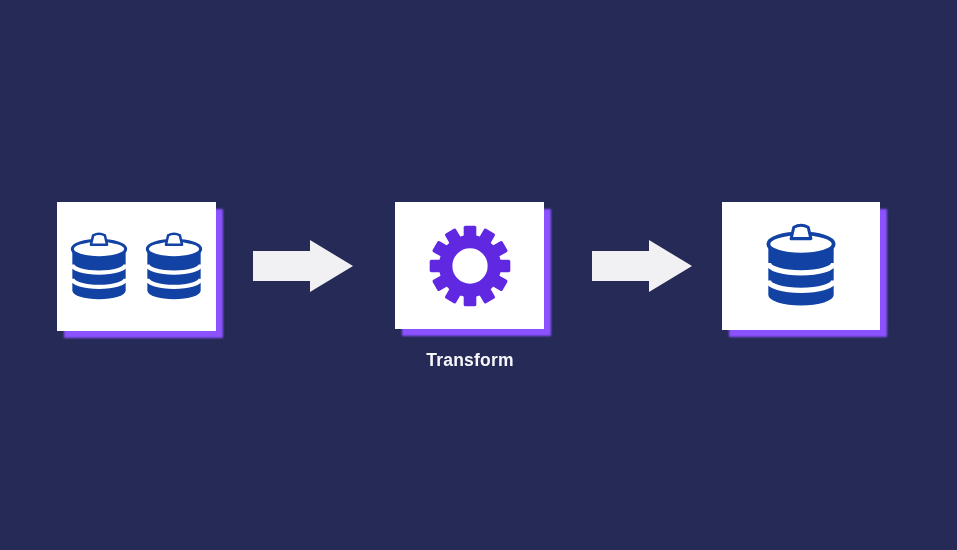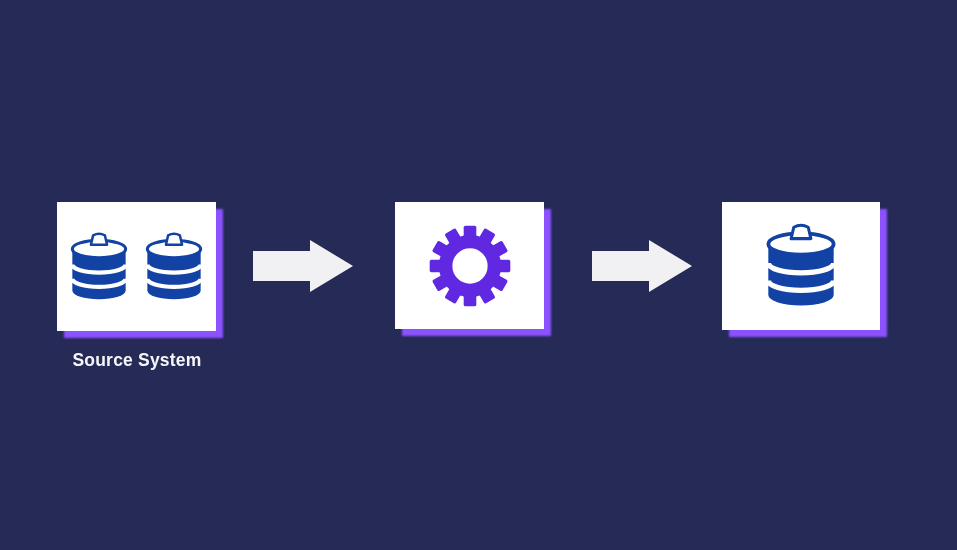--- a/index.html
+++ b/index.html
@@ -72,31 +72,31 @@
   </svg>
 
   <div class="node-card card-source">
     <svg class="db-icon-small" viewBox="0 0 100 118">
         <use href="#db-cyl"></use>
       </svg>
     <svg class="db-icon-small" viewBox="0 0 100 118">
         <use href="#db-cyl"></use>
       </svg>
   </div>
-  <div class="node-label label-source">Source System</div>
 
   <svg class="flow-arrow arrow-1" viewBox="0 0 100 52">
       <use href="#block-arrow"></use>
     </svg>
 
   <div class="node-card card-transform">
     <svg class="gear-icon" viewBox="0 0 100 100">
         <use href="#gear"></use>
       </svg>
   </div>
+  <div class="node-label label-transform">Transform</div>
 
   <svg class="flow-arrow arrow-2" viewBox="0 0 100 52">
       <use href="#block-arrow"></use>
     </svg>
 
   <div class="node-card card-warehouse">
     <svg class="db-icon-large" viewBox="0 0 100 118">
         <use href="#db-cyl"></use>
       </svg>
   </div>

